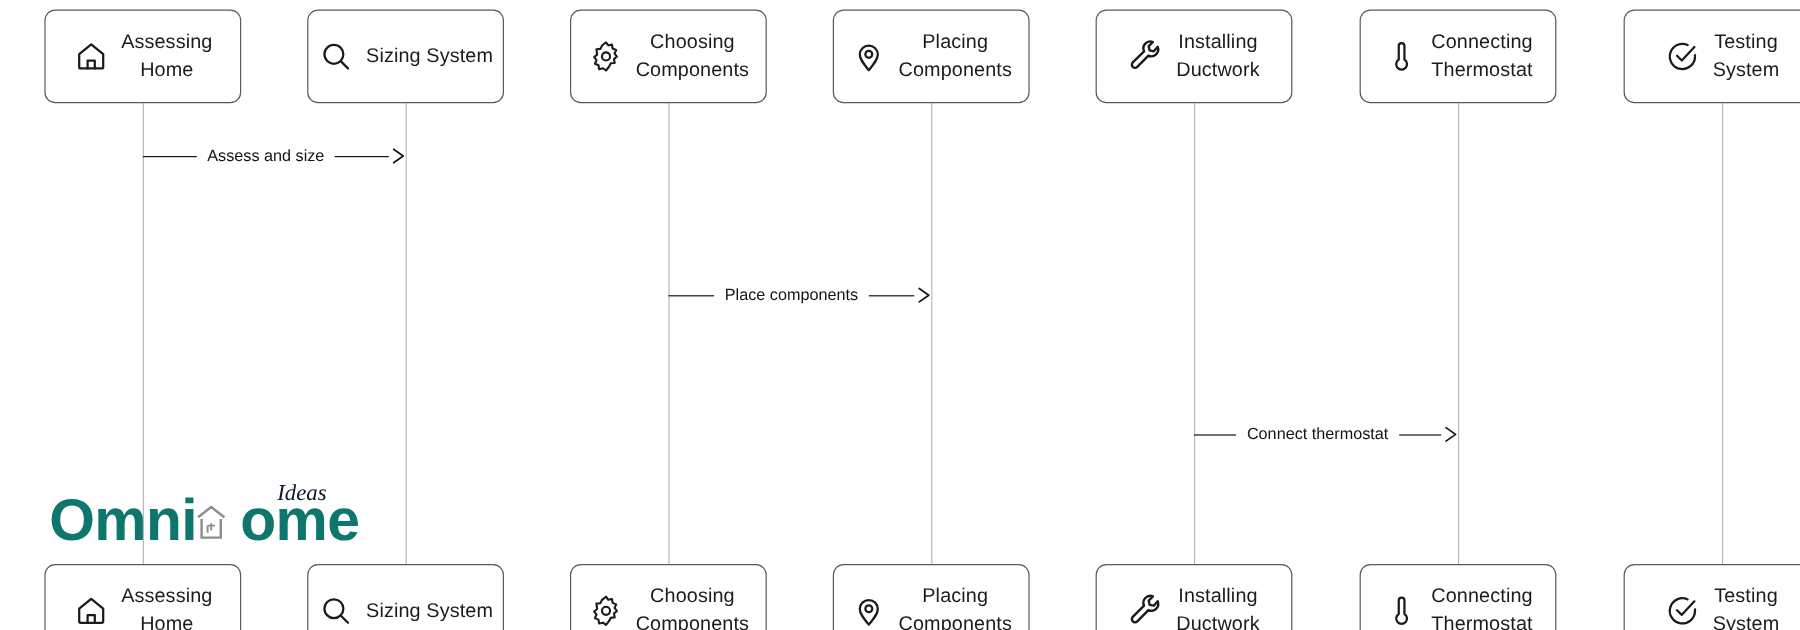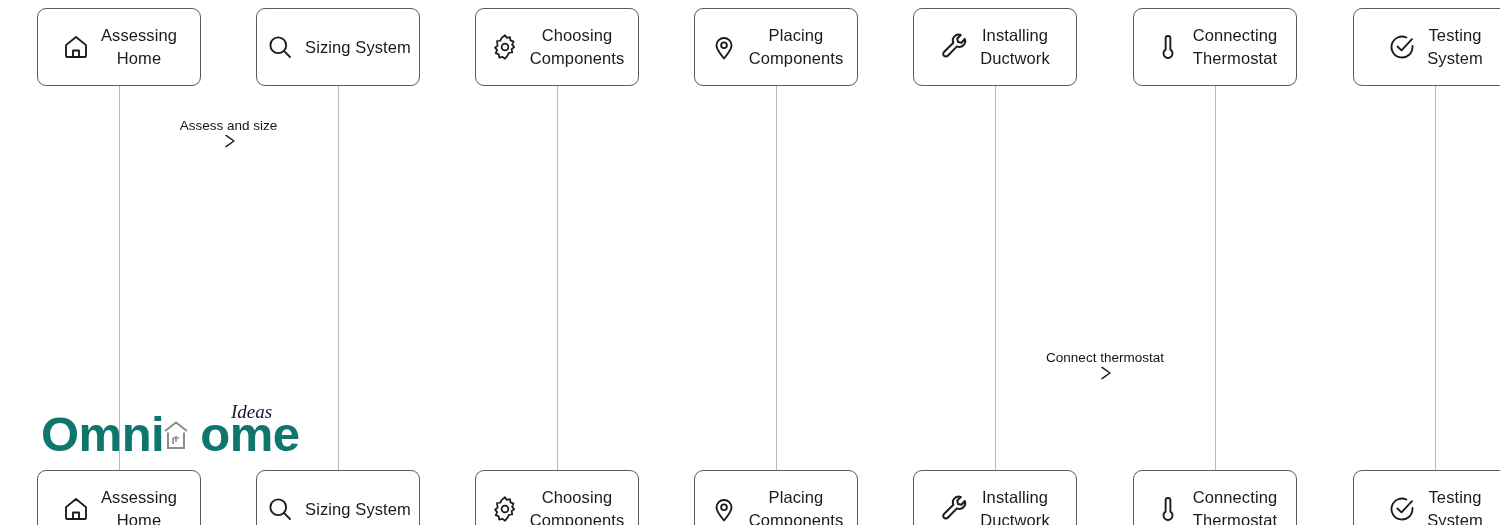--- a/index.html
+++ b/index.html
@@ -62,21 +62,21 @@
     text-align: center;
     white-space: pre-line;
     letter-spacing: 0.1px;
   }
 
   
   .message {
     position: absolute;
     height: 22px;
     display: flex;
-    flex-direction: column;
+    flex-direction: row;
     align-items: center;
     justify-content: flex-start;
     gap: 0;
   }
   .message .m-rule {
     flex: 1 1 auto;
     height: 1px;
     background: #151515;
     min-width: 18px;
   }
@@ -231,20 +231,30 @@
     <span class="m-label">Assess and size</span>
     <span class="m-rule"></span>
     <span class="m-head">
       <svg viewBox="0 0 15 16" width="15" height="16" fill="none" stroke="#151515" stroke-width="1.4" stroke-linecap="round" stroke-linejoin="round">
           <path d="M5 2.4 13 8l-8 5.6"></path>
         </svg>
     </span>
   </div>
 
 
+  <div class="message" style="left:530px;top:235px;width:219px;">
+    <span class="m-rule"></span>
+    <span class="m-label">Place components</span>
+    <span class="m-rule"></span>
+    <span class="m-head">
+      <svg viewBox="0 0 15 16" width="15" height="16" fill="none" stroke="#151515" stroke-width="1.4" stroke-linecap="round" stroke-linejoin="round">
+          <path d="M5 2.4 13 8l-8 5.6"></path>
+        </svg>
+    </span>
+  </div>
 
 
   <div class="message" style="left:968px;top:351px;width:220px;">
     <span class="m-rule"></span>
     <span class="m-label">Connect thermostat</span>
     <span class="m-rule"></span>
     <span class="m-head">
       <svg viewBox="0 0 15 16" width="15" height="16" fill="none" stroke="#151515" stroke-width="1.4" stroke-linecap="round" stroke-linejoin="round">
           <path d="M5 2.4 13 8l-8 5.6"></path>
         </svg>

